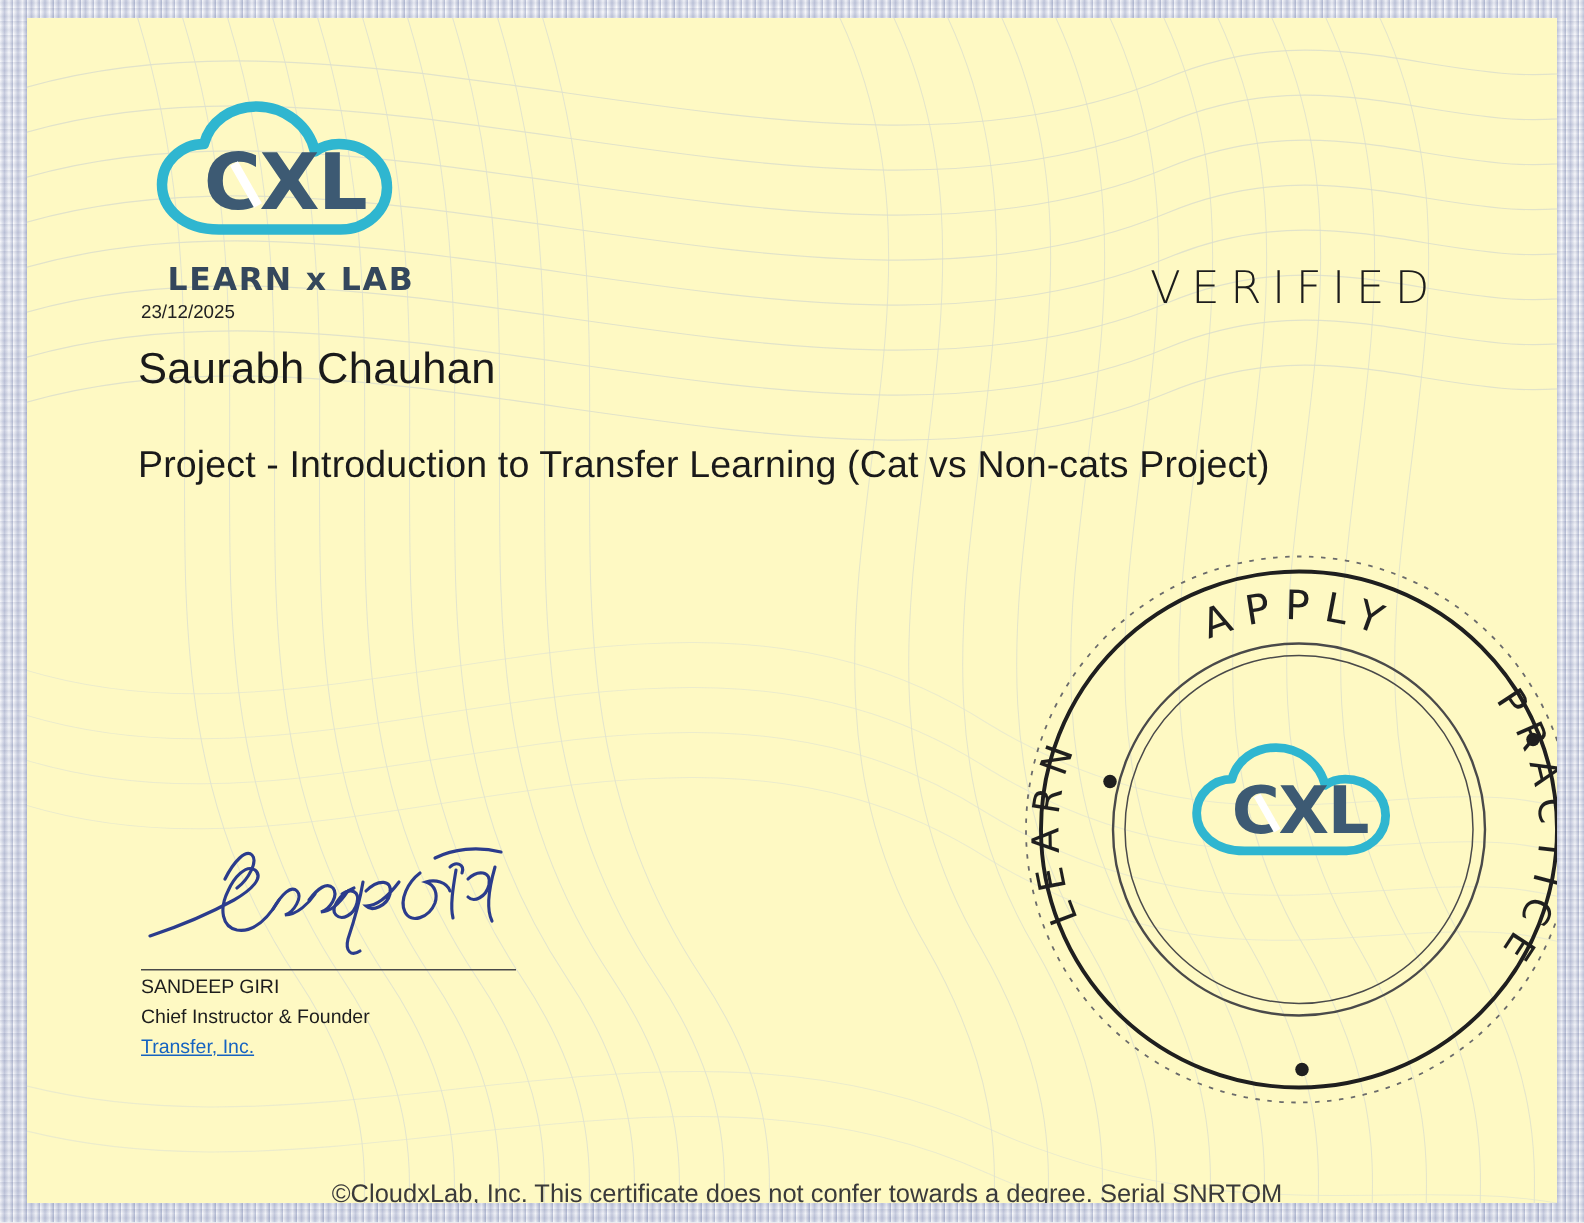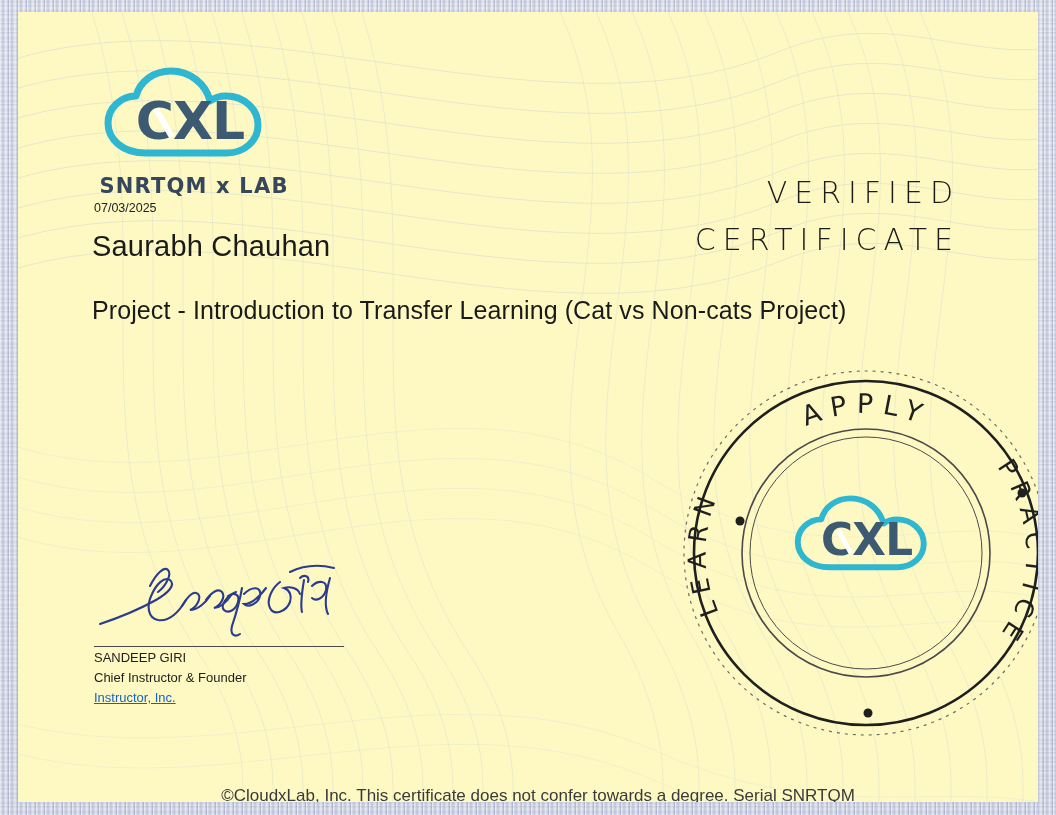--- a/index.html
+++ b/index.html
@@ -240,29 +240,28 @@
     <div class="content">
 
       <div class="logo">
         <svg class="logo-cloud" viewBox="0 0 196 105">
           <path d="M52 86 C28 86 14 72 14 56 C14 41 27 29 42 29 C46 14 60 4 77 4
                    C96 4 112 17 116 34 C120 31 126 29 132 29 C150 29 164 42 164 58
                    C164 74 150 86 133 86 Z" fill="none" stroke="#2fb6d0" stroke-width="7" stroke-linejoin="round"></path>
           <text x="96" y="72" text-anchor="middle" font-family="DejaVu Sans, sans-serif" font-size="52" font-weight="bold" fill="#3d5a73" letter-spacing="-1">CXL</text>
           <path d="M62 42 L78 70" stroke="#ffffff" stroke-width="6"></path>
         </svg>
-        <div class="logo-word">SNRTQM x LAB</div>
+        <div class="logo-word">LEARN x LAB</div>
       </div>
 
       <div class="verified">
         <div>VERIFIED</div>
-        <div>CERTIFICATE</div>
-      </div>
-
-      <div class="issue-date">07/03/2025</div>
+      </div>
+
+      <div class="issue-date">23/12/2025</div>
       <div class="recipient">Saurabh Chauhan</div>
       <div class="course-title">Project - Introduction to Transfer Learning (Cat vs Non-cats Project)</div>
 
       <div class="signature-wrap">
         <svg class="signature-img" viewBox="0 0 250 96">
           <g fill="none" stroke="#2b3c8c" stroke-width="2.1" stroke-linecap="round">
             <path d="M6 72 C24 66 44 58 62 48 C74 41 82 33 76 28 C70 24 62 33 58 42
                      C52 54 54 66 64 68 C76 70 86 58 92 48"></path>
             <path d="M88 54 C94 44 100 38 104 42 C108 46 102 56 96 58 C104 58 112 50 116 44"></path>
             <path d="M112 48 C118 40 124 36 128 40 C132 45 126 54 120 56 C128 56 134 48 138 42"></path>
@@ -276,21 +275,21 @@
             <path d="M206 26 C210 22 216 24 214 30"></path>
             <path d="M218 34 C224 28 234 28 232 38 C230 46 222 50 218 46"></path>
             <path d="M236 26 C232 40 230 54 234 62"></path>
             <path d="M196 20 C208 14 224 12 240 16"></path>
           </g>
         </svg>
       </div>
       <div class="sig-rule"></div>
       <div class="sig-name">SANDEEP GIRI</div>
       <div class="sig-role">Chief Instructor &amp; Founder</div>
-      <div class="sig-company">Instructor, Inc.</div>
+      <div class="sig-company">Transfer, Inc.</div>
 
       <div class="seal">
         <svg viewBox="0 0 372 372">
           <defs>
             <path id="arc-top" d="M 46 186 A 140 140 0 0 1 326 186"></path>
             <path id="arc-right" d="M 300 82 A 140 140 0 0 1 300 290"></path>
             <path id="arc-left" d="M 72 290 A 140 140 0 0 1 72 82"></path>
           </defs>
 
           <circle cx="186" cy="186" r="182" fill="none" stroke="#6b6b6b" stroke-width="1.2" stroke-dasharray="3 5"></circle>

